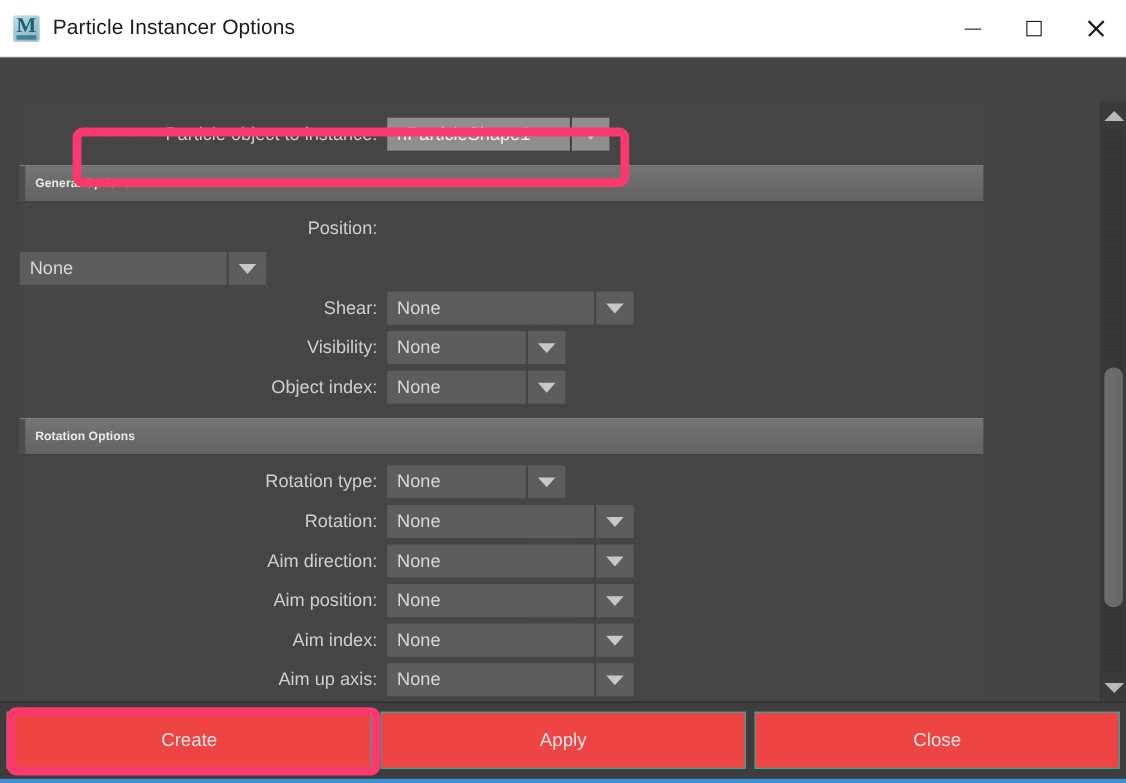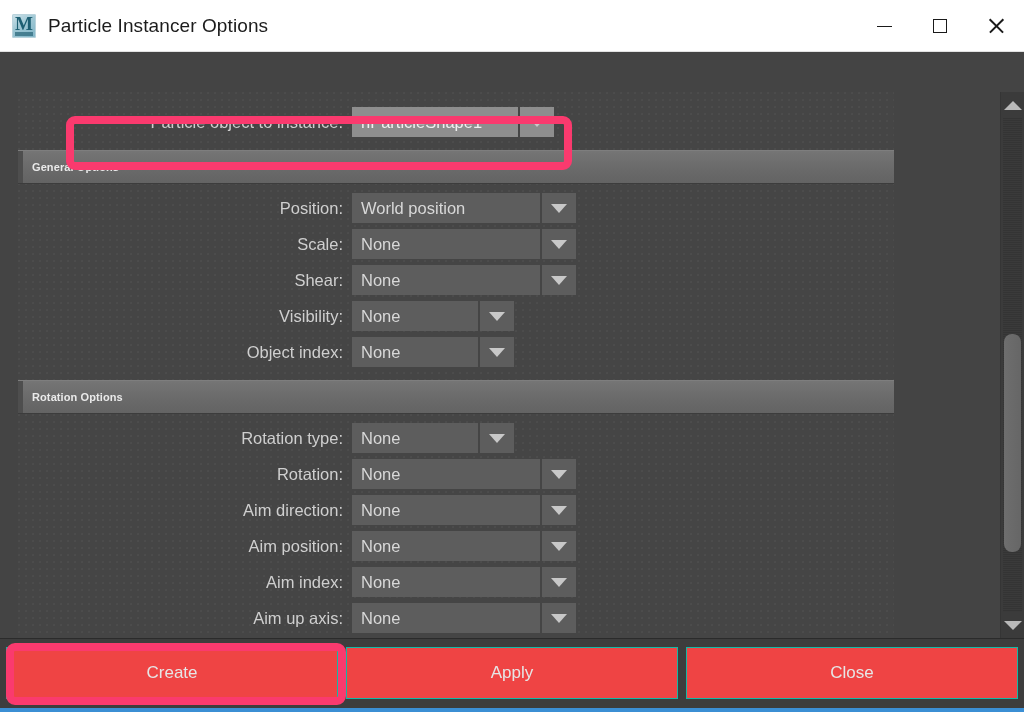--- a/index.html
+++ b/index.html
@@ -373,30 +373,23 @@
           </div>
         </div>
 
         <div class="gap"></div>
 
         <div class="section">General Options</div>
         <div class="gap-sm"></div>
 
         <div class="row">
           <div class="row-label">Position:</div>
-          <div class="combo w-wide">
-            <div class="val">World position</div>
-            <div class="arrowbox">
-                <span class="caret"></span>
-              </div>
-          </div>
-        </div>
-
-        <div class="row">
-          <div class="row-label">Scale:</div>
+        </div>
+
+        <div class="row">
           <div class="combo w-wide">
             <div class="val">None</div>
             <div class="arrowbox">
                 <span class="caret"></span>
               </div>
           </div>
         </div>
 
         <div class="row">
           <div class="row-label">Shear:</div>

